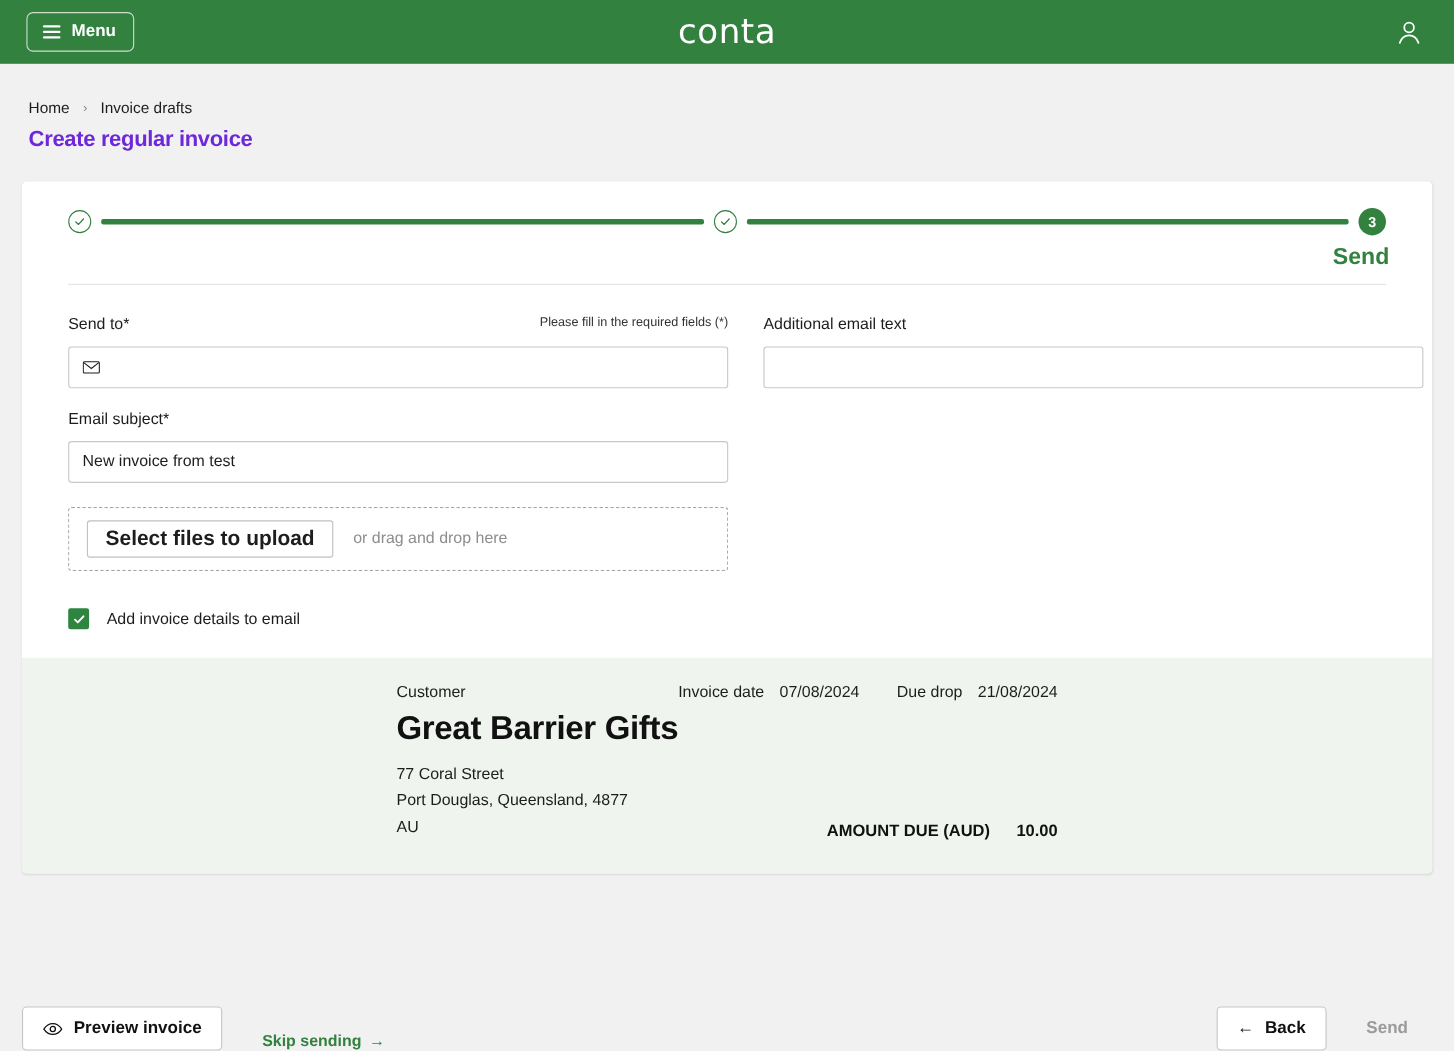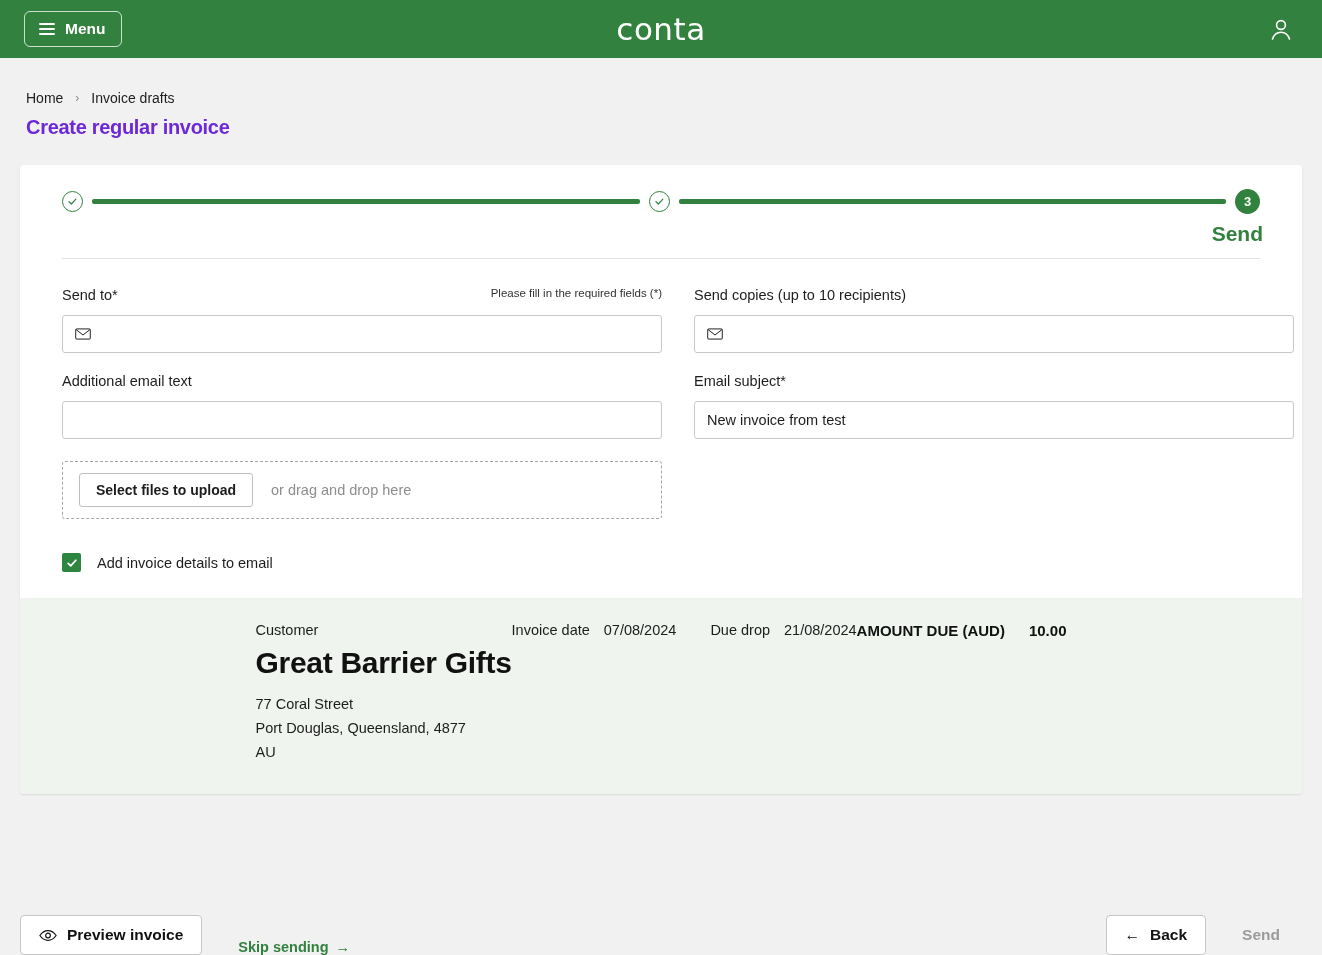--- a/index.html
+++ b/index.html
@@ -117,21 +117,21 @@
   .upload-zone {
     grid-column: 1 / 2;
     border: 1.5px dashed #a6a6a6; border-radius: 3px;
     height: 58px; display: flex; align-items: center;
     padding: 0 16px; gap: 18px; margin-top: 2px;
   }
   .upload-btn {
     height: 34px; padding: 0 16px;
     border: 1px solid #c0c0c0; border-radius: 3px;
     background: #fff; color: #1d1d1d;
-    font-size: 14px; font-weight: bold; cursor: pointer;
+    font-size: 19px; font-weight: bold; cursor: pointer;
     font-family: "Liberation Sans", sans-serif;
   }
   .upload-hint { font-size: 14.5px; color: #8d8d8d; }
 
   
   .checkrow {
     grid-column: 1 / 3;
     display: flex; align-items: center; gap: 16px;
     margin: 34px 0 26px 0;
   }
@@ -147,21 +147,21 @@
     background: #eff4ef;
     padding: 24px 42px 30px 42px;
     display: flex; justify-content: center;
   }
   .cust-kicker { font-size: 14.5px; color: #1d1d1d; }
   .cust-name {
     font-size: 30px; font-weight: bold; color: #111;
     margin: 8px 0 12px 0; letter-spacing: -.3px;
   }
   .cust-addr { font-size: 14.5px; color: #1d1d1d; line-height: 1.66; }
-  .sum-right { text-align: right; display: flex; flex-direction: row; justify-content: space-between; }
+  .sum-right { text-align: right; display: flex; flex-direction: column; justify-content: space-between; }
   .dates { display: flex; gap: 34px; font-size: 14.5px; color: #1d1d1d; }
   .date-pair { display: flex; gap: 14px; }
   .amount-row { display: flex; gap: 24px; justify-content: flex-end; font-size: 15px; font-weight: bold; color: #111; }
 
   
   .footer {
     position: absolute; left: 0; right: 0; bottom: 0;
     height: 58px; background: #f1f1f1;
     display: flex; align-items: flex-end;
     padding: 0 20px;
@@ -249,32 +249,20 @@
       </div>
       <div class="input-wrap">
         <svg class="mail-ico" viewBox="0 0 18 13" fill="none" stroke="#1d1d1d" stroke-width="1.1">
           <rect x="0.8" y="0.8" width="16.4" height="11.4" rx="1"></rect>
             <path d="M1.3 1.6 9 7.6l7.7-6"></path>
         </svg>
         <input type="text" placeholder="" style="">
       </div>
     </div>
 
-    <div class="field">
-      <div class="label-row">
-        <span class="field-label">Send copies (up to 10 recipients)</span>
-      </div>
-      <div class="input-wrap">
-        <svg class="mail-ico" viewBox="0 0 18 13" fill="none" stroke="#1d1d1d" stroke-width="1.1">
-          <rect x="0.8" y="0.8" width="16.4" height="11.4" rx="1"></rect>
-            <path d="M1.3 1.6 9 7.6l7.7-6"></path>
-        </svg>
-        <input type="text" placeholder="" style="">
-      </div>
-    </div>
 
     <div class="field">
       <div class="label-row">
         <span class="field-label">Additional email text</span>
       </div>
       <div class="input-wrap">
         <input type="text" placeholder="" style="">
       </div>
     </div>
 

